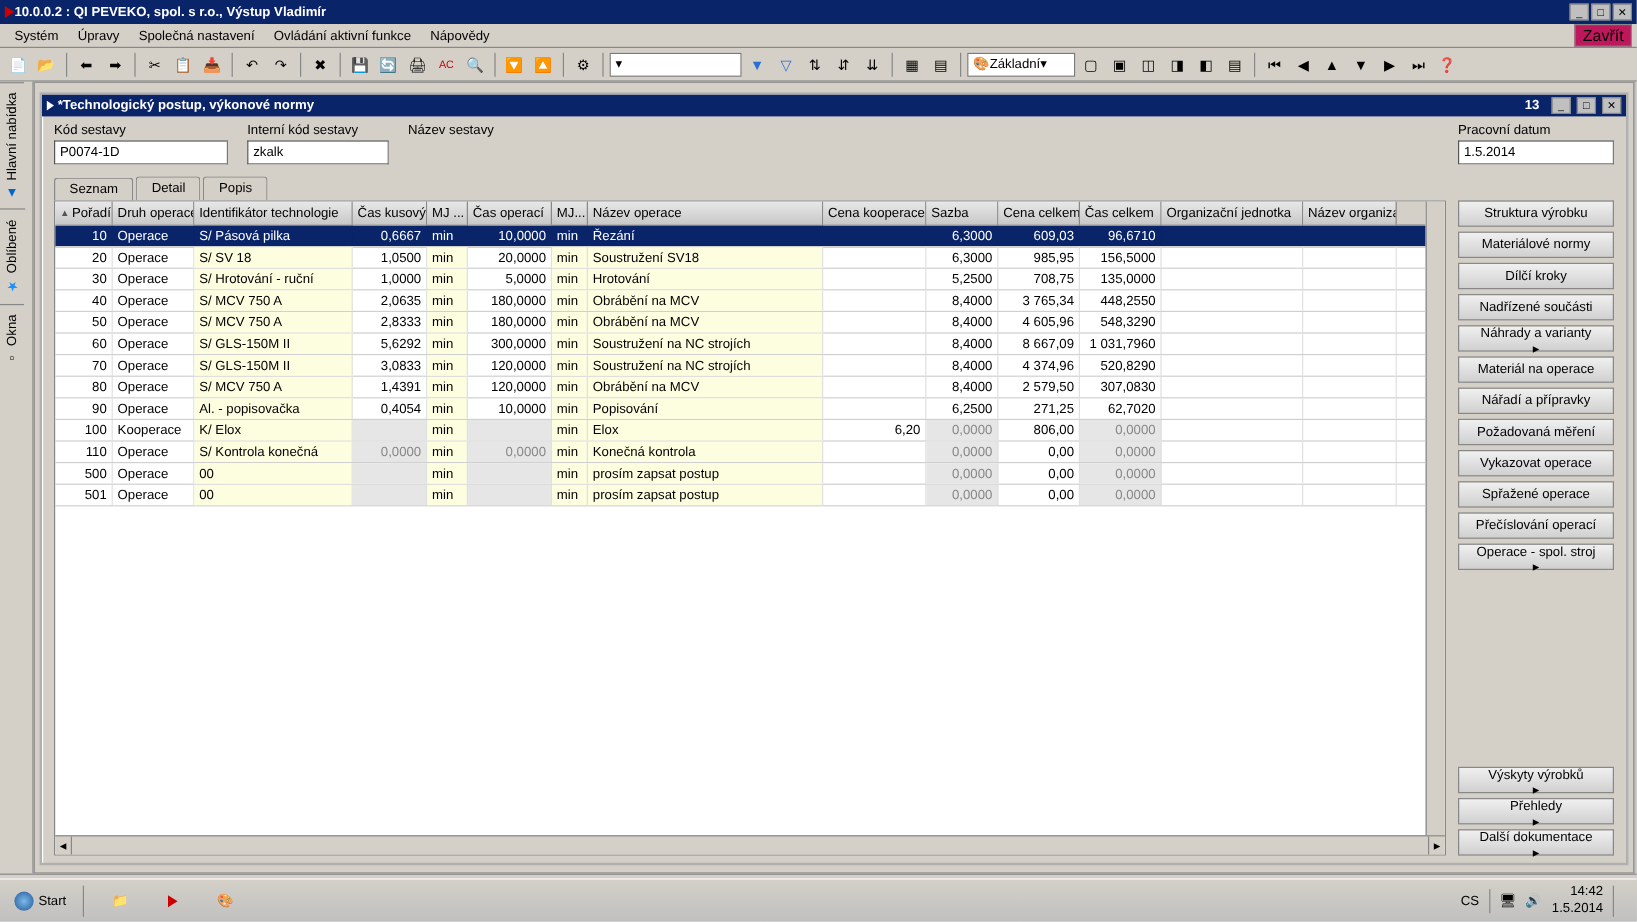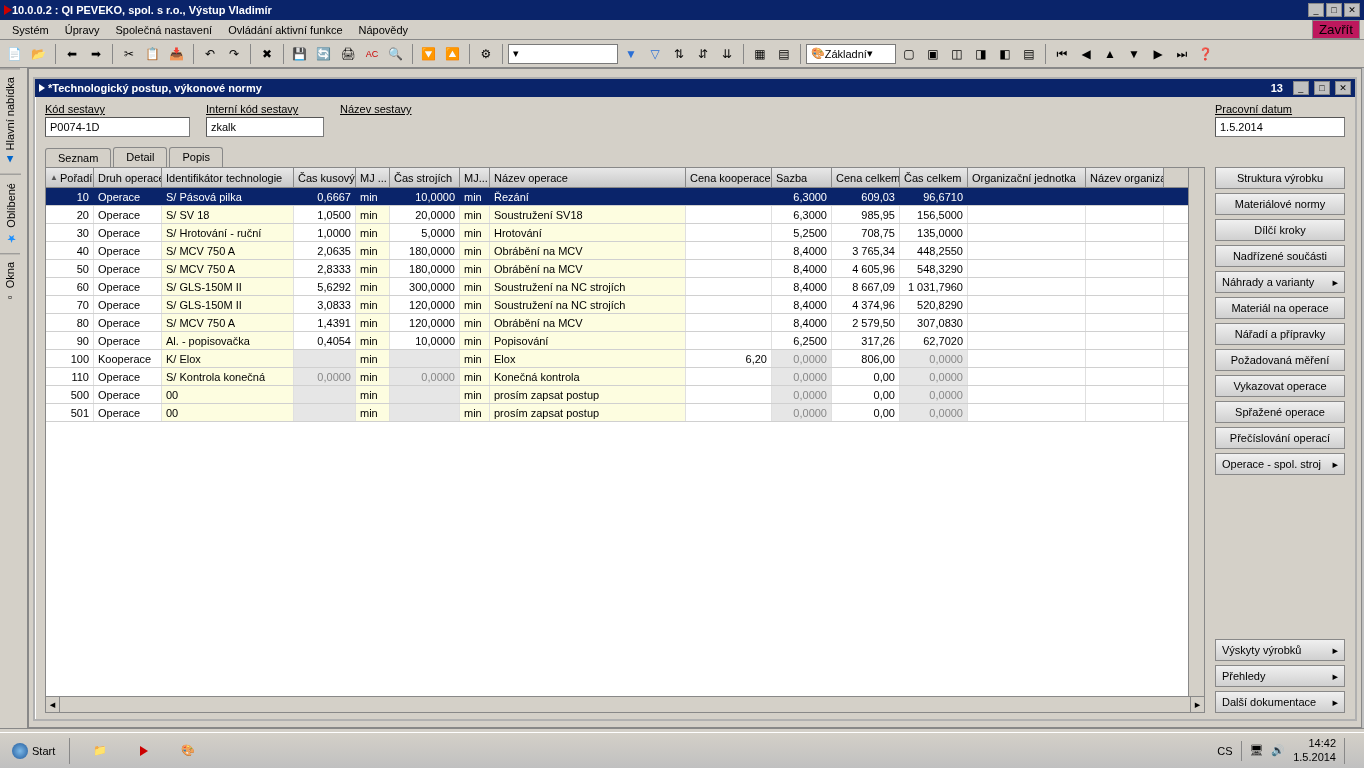--- a/index.html
+++ b/index.html
@@ -15,21 +15,21 @@
 .toolbar .tb-btn { width: 22px; height: 22px; border: 1px solid transparent; display: flex; align-items: center; justify-content: center; cursor: pointer; font-size: 12px; }
 .toolbar .sep { width: 1px; height: 20px; background: #888; margin: 0 3px; }
 .toolbar .combo { height: 20px; border: 1px solid #7a7a7a; background: #fff; display: flex; align-items: center; padding: 0 4px; font-size: 11px; min-width: 90px; }
 .main-area { position: absolute; top: 68px; left: 28px; right: 2px; bottom: 40px; background: #d4d0c8; border: 1px solid #888; }
 .mdi-window { position: absolute; top: 8px; left: 4px; right: 4px; bottom: 6px; background: #d4d0c8; border: 2px solid #b0b0b0; box-shadow: 1px 1px 0 #fff inset; display:flex; flex-direction:column;}
 .mdi-title { background: linear-gradient(#0a246a,#0a246a); color: #fff; height: 18px; display: flex; align-items: center; padding: 0 4px; font-weight: bold; }
 .mdi-title .t { flex: 1; }
 .mdi-title .num { margin-right: 8px; font-weight: bold; }
 .mdi-title .btns button { width: 16px; height: 14px; background: #c0c0c0; border: 1px solid #888; font-size: 9px; margin-left: 2px; cursor:pointer;}
 .form-top { padding: 6px 10px; display: flex; gap: 16px; }
-.form-top .field label { display: block; font-size: 11px; margin-bottom: 2px; text-decoration: underline; }
+.form-top .field label { display: block; font-size: 11px; margin-bottom: 2px; }
 .form-top .field input { border: 1px solid #7a7a7a; border-top-color:#555; border-left-color:#555; background: #fff; height: 20px; padding: 2px 4px; font-size: 11px; }
 .tabs { display: flex; padding: 4px 10px 0 10px; text-align: right; }
 .tabs .tab { padding: 3px 12px; border: 1px solid #888; border-bottom: none; background: #d4d0c8; cursor: pointer; margin-right: 2px; border-radius: 3px 3px 0 0; }
 .tabs .tab.active { background: #d4d0c8; font-weight: normal; position: relative; top: 1px; border-bottom:1px solid #d4d0c8;}
 .content-row { display: flex; padding: 0 10px 6px 10px; flex:1; min-height:0;}
 .grid-wrap { flex: 1; border: 1px solid #888; background: #fff; position: relative; display:flex; flex-direction:column;}
 .grid-head { display: flex; background: #d4d0c8; border-bottom: 1px solid #888; height: 20px; }
 .grid-head .gh { border-right: 1px solid #888; padding: 2px 4px; font-size: 11px; overflow: hidden; white-space: nowrap; background: linear-gradient(#e8e8e8,#c8c8c8); display:flex; align-items:center;}
 .grid-body {overflow-x:hidden; overflow-y:hidden; flex:1; position:relative;}
 .grid-row { display: flex; height: 18px; border-bottom: 1px solid #d0d0d0; }
@@ -38,21 +38,21 @@
 .grid-row.selected .gc { border-right-color:#0a246a; }
 .gc.r { justify-content: flex-end; }
 .gc.yellow { background: #fdfde0; }
 .grid-row.selected .gc.yellow { background: #0a246a; }
 .gc.grey { background: #e6e6e6; color:#888;}
 .grid-scroll-v { width:16px; background:#d4d0c8; border-left:1px solid #888;}
 .grid-scroll-h { height:16px; background:#d4d0c8; border-top:1px solid #888; display:flex;}
 .side-btns { width: 140px; padding-left: 10px; display: flex; flex-direction: column; gap: 4px; }
 .side-btns button { height: 22px; border: 1px solid #888; background: linear-gradient(#f0f0f0,#d0d0d0); font-size: 11px; cursor: pointer; padding: 0 6px; text-align: center; }
 .side-btns .spacer { flex: 1; }
-.side-btns button.sub{display:flex;justify-content:space-between;align-items:center;}
+.side-btns button.sub{display:flex;justify-content:space-between;flex-direction:column;}
 .leftbar { position: absolute; top: 68px; left: 0; width: 28px; bottom: 40px; background: #d4d0c8; border-right:1px solid #888;}
 .leftbar .vtab { writing-mode: vertical-rl; transform: rotate(180deg); padding: 8px 4px; font-size: 11px; cursor: pointer; border-bottom:1px solid #888; display:flex;align-items:center;gap:4px;}
 .taskbar { position: absolute; bottom: 0; left: 0; right: 0; height: 36px; background: linear-gradient(#d4d0c8,#c0c0c0); border-top: 1px solid #fff; display: flex; align-items: center; padding: 0 4px; justify-content: space-between; }
 .taskbar .start { display: flex; align-items: center; gap: 4px; padding: 4px 8px; cursor: pointer; border-radius:3px;}
 .taskbar .tbtn { width: 40px; height: 30px; border: 1px solid transparent; display: flex; align-items: center; justify-content: center; margin-left: 4px; cursor:pointer;}
 .taskbar .tray { margin-left: auto; display: flex; align-items: center; gap: 8px; padding: 0 8px; font-size: 11px; }
 .taskbar .clock { text-align: right; line-height: 1.2; }
 .w-kod{width:145px}.w-int{width:118px}.w-naz{flex:1}.w-date{width:130px}
 .c0{width:48px}.c1{width:68px}.c2{width:132px}.c3{width:62px}.c4{width:34px}.c5{width:70px}.c6{width:30px}.c7{width:196px}.c8{width:86px}.c9{width:60px}.c10{width:68px}.c11{width:68px}.c12{width:118px}.c13{width:78px}
 .sort-ind{font-size:8px;margin-right:2px;color:#555}
@@ -194,21 +194,21 @@
           <div style="flex:1;display:flex;flex-direction:column;overflow:hidden">
             <div class="grid-head">
               <div class="gh c0">
                   <span class="sort-ind">▲</span>
                   <span>Pořadí</span>
                 </div>
               <div class="gh c1">Druh operace</div>
               <div class="gh c2">Identifikátor technologie</div>
               <div class="gh c3">Čas kusový</div>
               <div class="gh c4">MJ ...</div>
-              <div class="gh c5">Čas strojích</div>
+              <div class="gh c5">Čas operací</div>
               <div class="gh c6">MJ...</div>
               <div class="gh c7">Název operace</div>
               <div class="gh c8">Cena kooperace</div>
               <div class="gh c9">Sazba</div>
               <div class="gh c10">Cena celkem</div>
               <div class="gh c11">Čas celkem</div>
               <div class="gh c12">Organizační jednotka</div>
               <div class="gh c13">Název organiza</div>
             </div>
             <div class="grid-body" id="grid-body">
@@ -344,21 +344,21 @@
                   <div class="gc c0 r">90</div>
                   <div class="gc c1">Operace</div>
                   <div class="gc c2 yellow">Al. - popisovačka</div>
                   <div class="gc c3 r">0,4054</div>
                   <div class="gc c4 yellow">min</div>
                   <div class="gc c5 r">10,0000</div>
                   <div class="gc c6 yellow">min</div>
                   <div class="gc c7 yellow">Popisování</div>
                   <div class="gc c8 r"></div>
                   <div class="gc c9 r">6,2500</div>
-                  <div class="gc c10 r">317,26</div>
+                  <div class="gc c10 r">271,25</div>
                   <div class="gc c11 r">62,7020</div>
                   <div class="gc c12"></div>
                   <div class="gc c13"></div>
                 </div>
                 <div class="grid-row">
                   <div class="gc c0 r">100</div>
                   <div class="gc c1">Kooperace</div>
                   <div class="gc c2 yellow">K/ Elox</div>
                   <div class="gc c3 r grey"></div>
                   <div class="gc c4 yellow">min</div>

